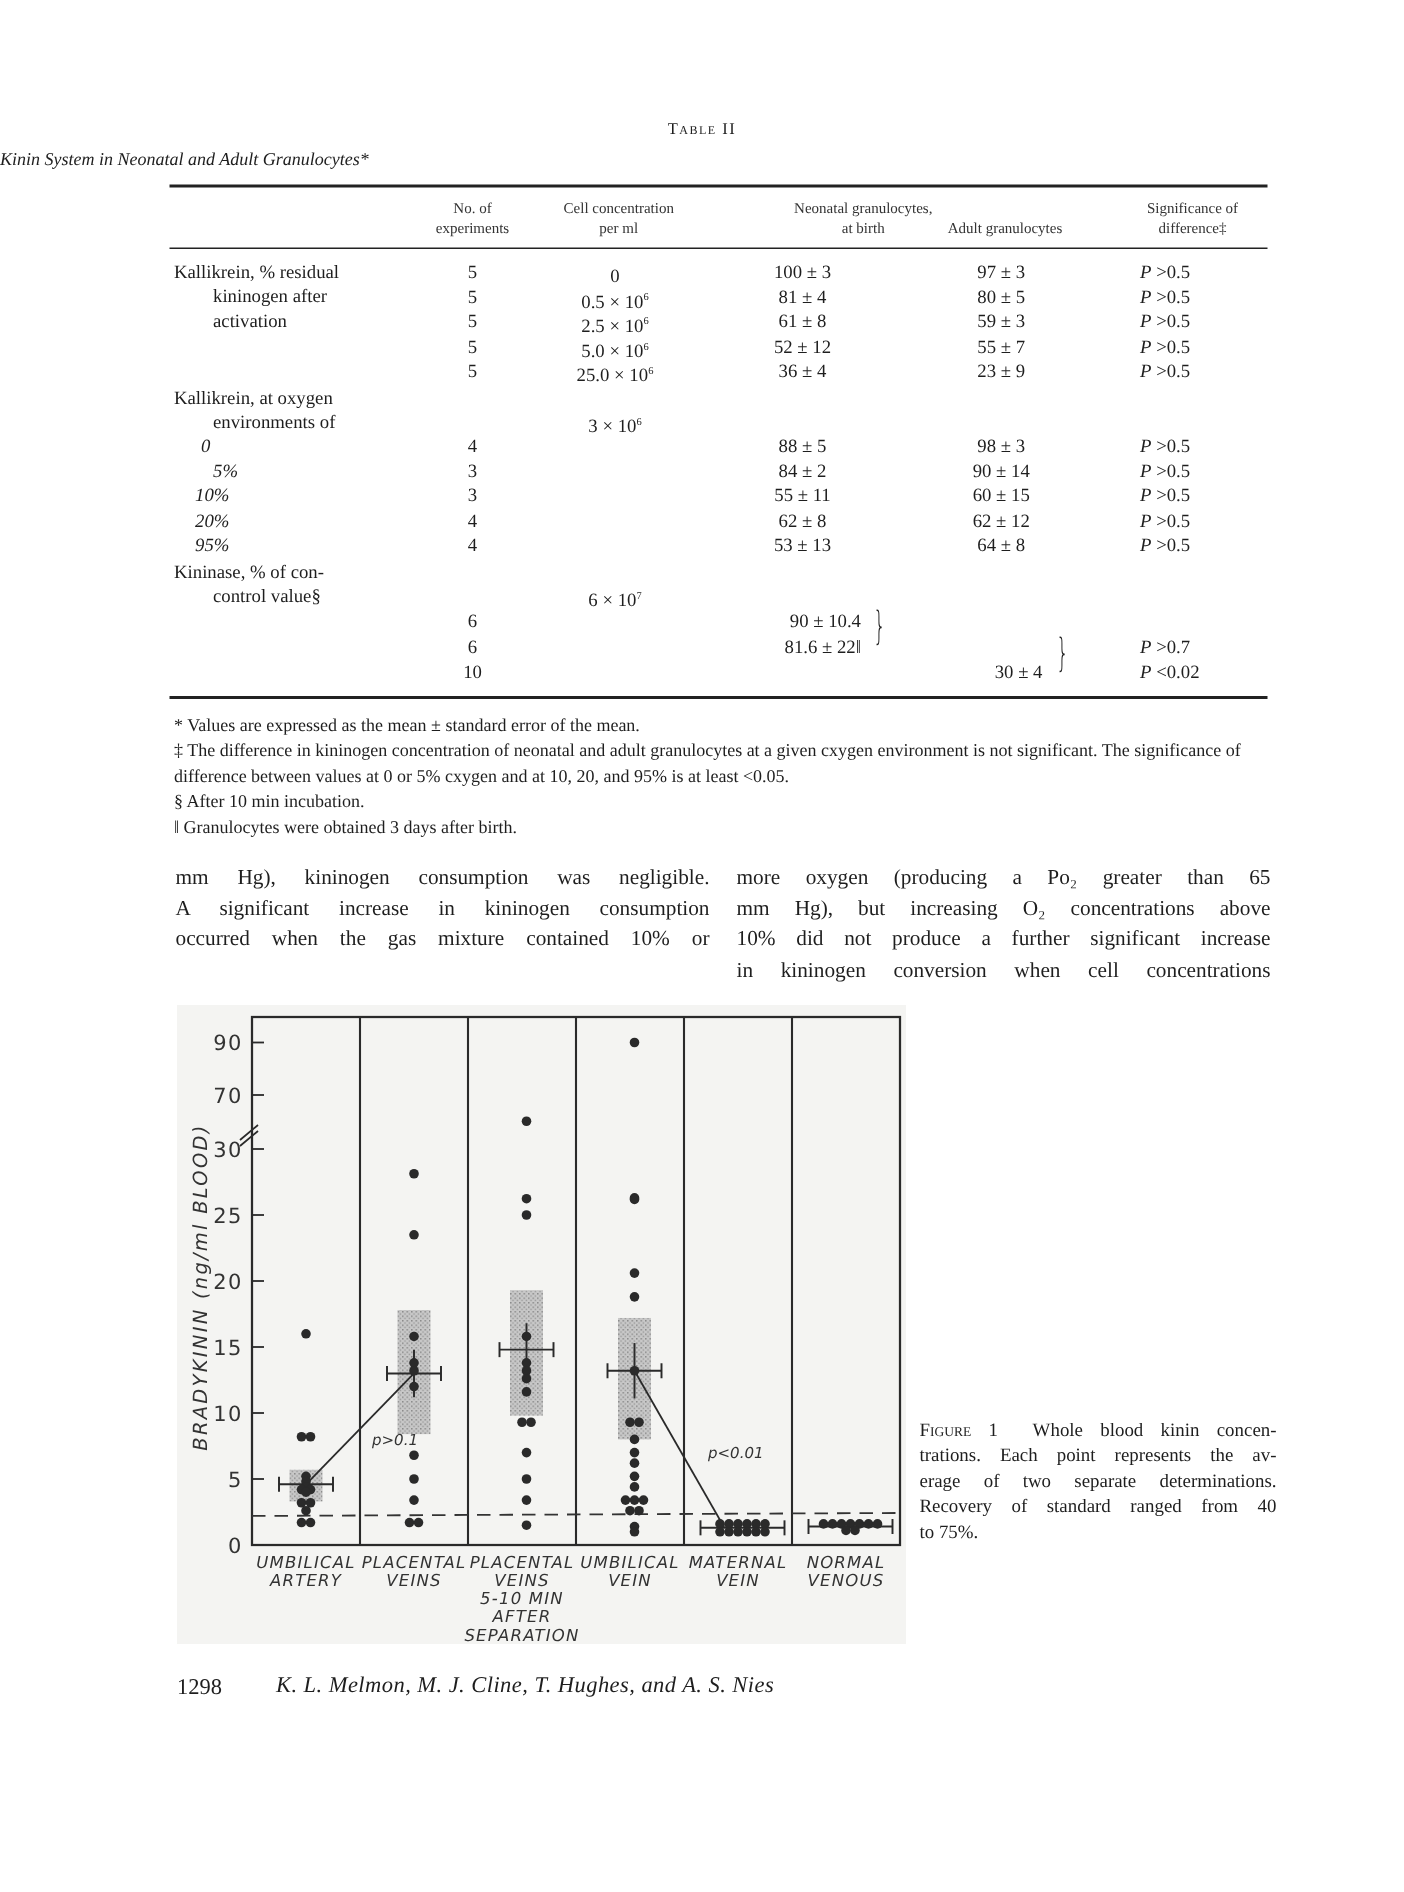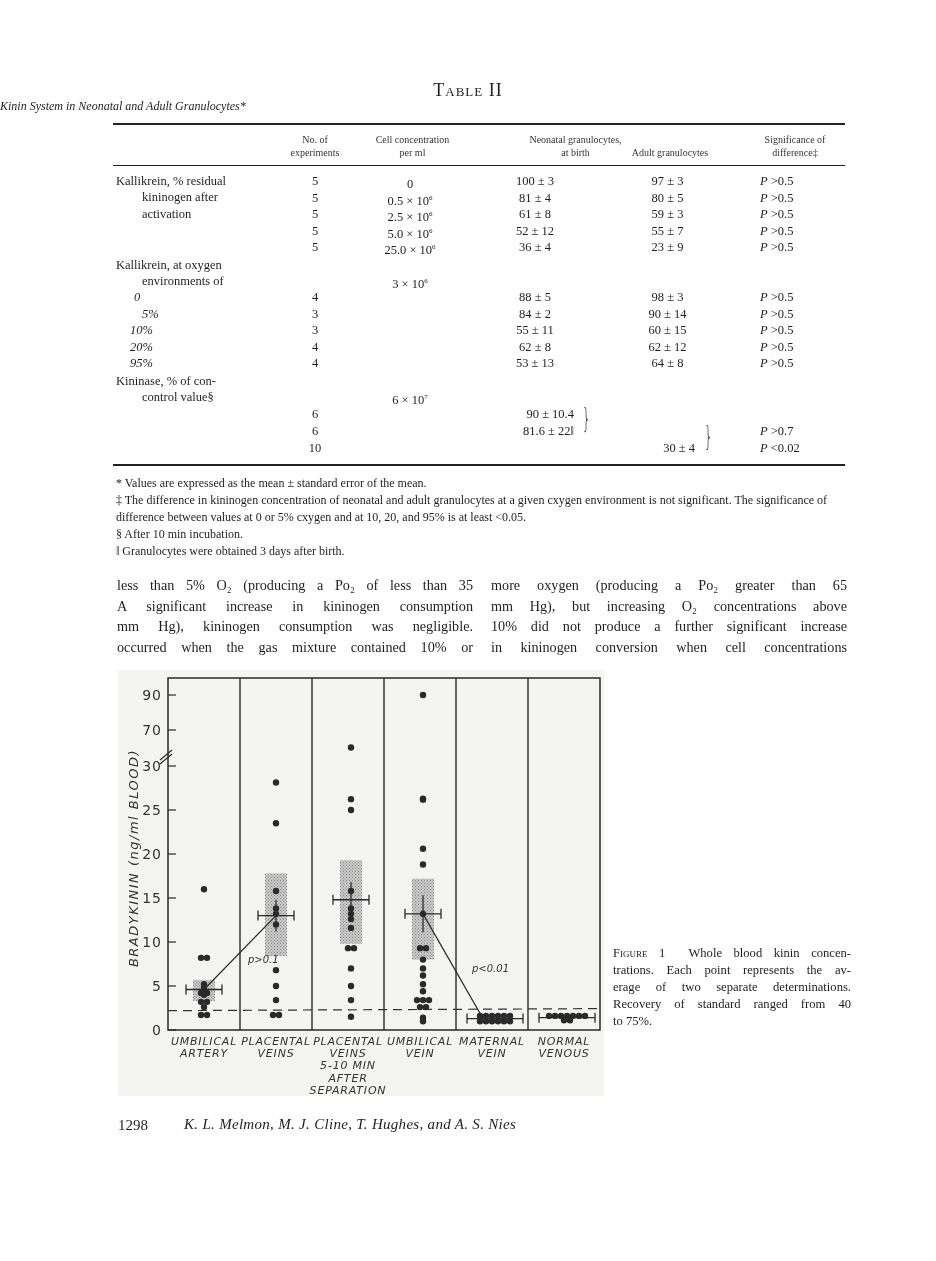--- a/index.html
+++ b/index.html
@@ -1,18 +1,18 @@
 <!DOCTYPE html>
 <html><head>
 <meta charset="utf-8">
 <style>
   html, body { margin:0; padding:0; background:#ffffff; }
   body { width:936px; height:1261px; position:relative; font-family:"Liberation Serif", "DejaVu Serif", serif; color:#1e1e1e; overflow:hidden; }
   .abs { position:absolute; }
-  .table-title { left:0; width:936px; top:80px; text-align:center; font-size:18px; letter-spacing:1px; }
+  .table-title { left:0; width:936px; top:80px; text-align:center; font-size:11px; letter-spacing:1px; }
   .table-title .sc { font-variant: small-caps; }
   .table-subtitle { left:0; width:936px; top:99px; font-size:12px; font-style:italic; }
   .rule { position:absolute; left:113px; width:732px; background:#222; }
   .hdr { position:absolute; top:133px; font-size:10px; text-align:center; line-height:13px; color:#333; }
   .cell { position:absolute; font-size:12.5px; line-height:16px; white-space:nowrap; }
   .c-label { left:116px; }
   .c-label.ind { left:142px; }
   .c-label.it { font-style:italic; }
   .c-n { left:290px; width:50px; text-align:center; }
   .c-conc { left:360px; width:100px; text-align:center; }
@@ -180,23 +180,22 @@
   <div class="cell brace" style="left:578px;top:403px;font-size:26px;line-height:30px;transform:scaleX(0.5);">}</div>
   <div class="cell brace" style="left:700px;top:421px;font-size:26px;line-height:30px;transform:scaleX(0.5);">}</div>
 </div>
 
 <div class="foot" style="top:475px;">* Values are expressed as the mean ± standard error of the mean.</div>
 <div class="foot" style="top:492px;">‡ The difference in kininogen concentration of neonatal and adult granulocytes at a given cxygen environment is not significant. The significance of difference between values at 0 or 5% cxygen and at 10, 20, and 95% is at least &lt;0.05.</div>
 <div class="foot" style="top:526px;">§ After 10 min incubation.</div>
 <div class="foot" style="top:543px;">‖ Granulocytes were obtained 3 days after birth.</div>
 
 <div class="body-col" style="left:117px;">
-  <span>less than 5% O₂ (producing a Po₂ of less than 35</span>
+  <span>mm Hg), kininogen consumption was negligible.</span>
   <span>A significant increase in kininogen consumption</span>
-  <span>mm Hg), kininogen consumption was negligible.</span>
   <span>occurred when the gas mixture contained 10% or</span>
 </div>
 <div class="body-col" style="left:491px;">
   <span>more oxygen (producing a Po₂ greater than 65</span>
   <span>mm Hg), but increasing O₂ concentrations above</span>
   <span>10% did not produce a further significant increase</span>
   <span>in kininogen conversion when cell concentrations</span>
 </div>
 
 <div class="fig-wrap">

